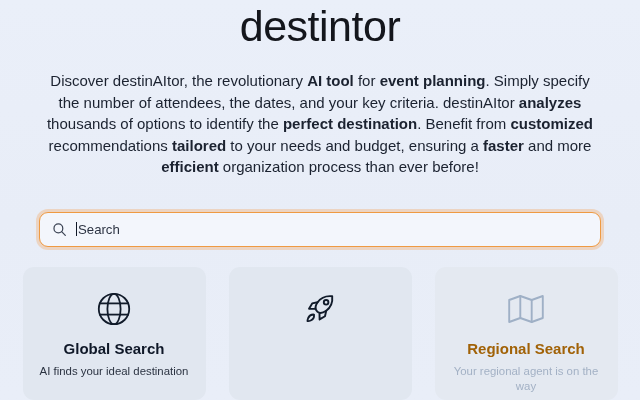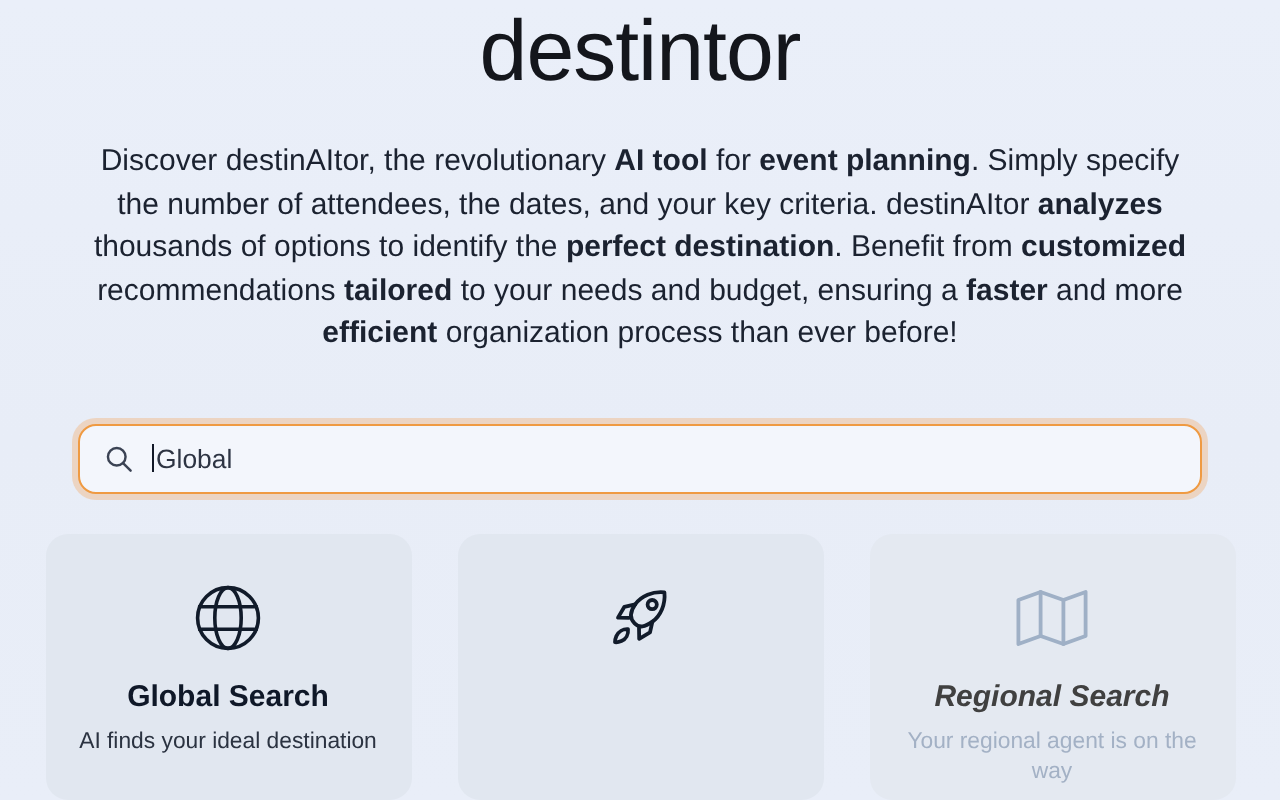--- a/index.html
+++ b/index.html
@@ -147,21 +147,21 @@
     color: #111b2a;
   }
   .card.disabled .card-icon { color: #9fb0c6; }
   .card-title {
     margin-top: 11px;
     font-size: 15px;
     font-weight: 700;
     color: #0f1828;
     text-align: center;
   }
-  .card.disabled .card-title { color: #404040; font-style: italic; }
+  .card.disabled .card-title { color: #a16207; }
   .card-sub {
     margin-top: 7px;
     width: 150px;
     font-size: 11.4px;
     line-height: 15px;
     text-align: center;
     color: #2b3341;
   }
   .card.disabled .card-sub { color: #a3b1c5; }
 </style>
@@ -179,21 +179,21 @@
 
   <p class="desc" id="desc">Discover destinAItor, the revolutionary <b>AI tool</b> for <b>event planning</b>. Simply specify the number of attendees, the dates, and your key criteria. destinAItor <b>analyzes</b> thousands of options to identify the <b>perfect destination</b>. Benefit from <b>customized</b> recommendations <b>tailored</b> to your needs and budget, ensuring a <b>faster</b> and more <b>efficient</b> organization process than ever before!</p>
 
   <div class="search-row">
     <div class="search-box">
       <svg class="search-icon" viewBox="0 0 16 16">
         <circle cx="6.8" cy="6.8" r="4.7" fill="none" stroke="currentColor" stroke-width="1.3"></circle>
         <line x1="10.3" y1="10.3" x2="14.2" y2="14.2" stroke="currentColor" stroke-width="1.3" stroke-linecap="round"></line>
       </svg>
       <span class="caret"></span>
-      <span class="search-placeholder">Global</span>
+      <span class="search-placeholder">Search</span>
     </div>
   </div>
 
   <div class="cards">
 
     <div class="card">
       <div class="card-icon">
         <svg width="38" height="38" viewBox="0 0 38 38">
           <circle cx="19" cy="19" r="15.2" fill="none" stroke="currentColor" stroke-width="1.8"></circle>
           <ellipse cx="19" cy="19" rx="6.6" ry="15.2" fill="none" stroke="currentColor" stroke-width="1.8"></ellipse>

